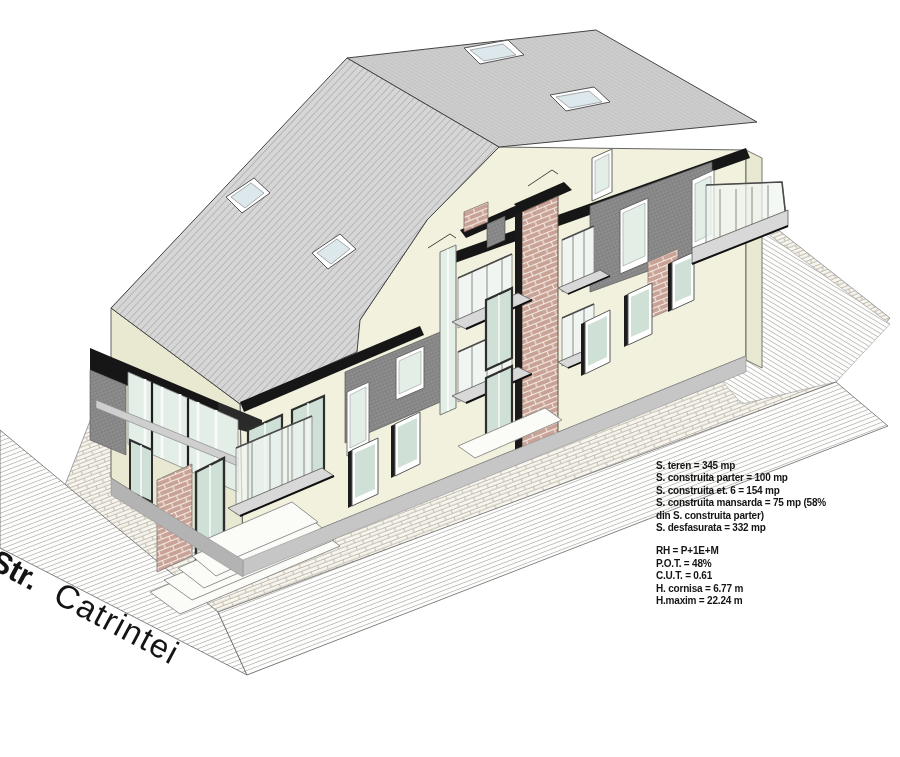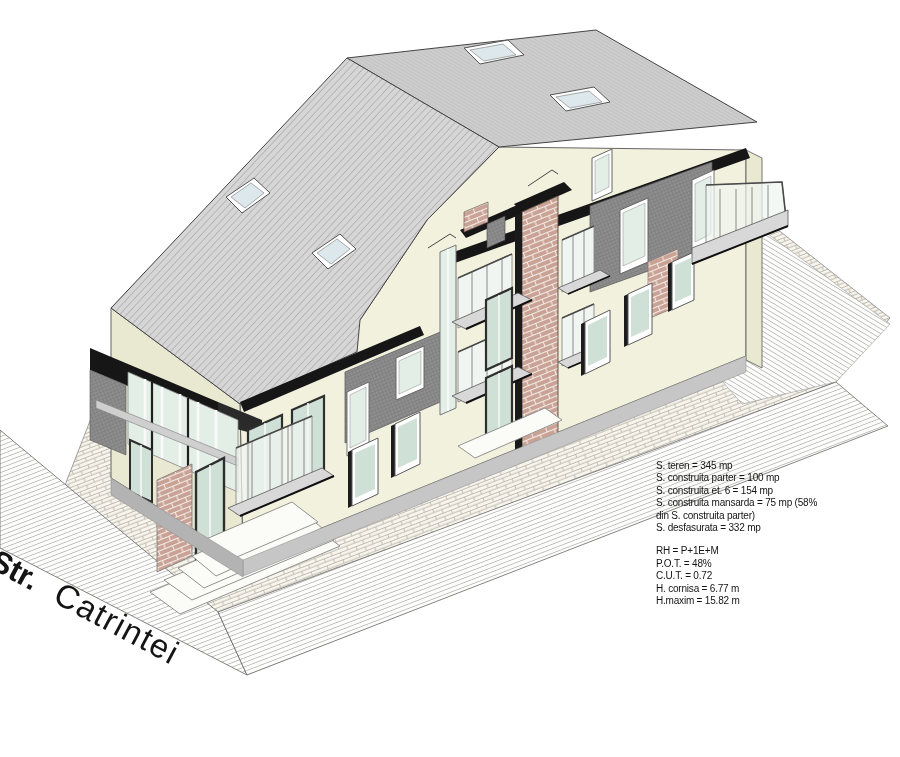--- a/index.html
+++ b/index.html
@@ -6,21 +6,21 @@
     --wall:#f1f1dd; --wallShade:#e9e9d2; --roof:#d6d6d6; --roofCap:#cdcdcd;
     --mansard:#8d8d8d; --fascia:#161616; --brick:#c9a295; --brickMortar:#f2ebe4;
     --glass:#e3eee7; --glassDark:#cfe0d6; --glassPale:#f0f5f1; --paving:#f7f5ee;
     --pavingJoint:#b7b0a4; --streetLine:#9a9a9a; --plinth:#c6c6c6; --outline:#444444;
   }
   html,body{margin:0;padding:0;background:#fff;}
   .stage{position:relative;width:900px;height:757px;background:#ffffff;overflow:hidden;
          font-family:"Liberation Sans",sans-serif;}
   .stage svg{position:absolute;left:0;top:0;}
   .stats{position:absolute;left:656px;top:460px;width:200px;color:#141414;
-         font-weight:normal;font-size:10px;line-height:12.4px;letter-spacing:-0.2px;}
+         font-weight:bold;font-size:10px;line-height:12.4px;letter-spacing:-0.2px;}
   .stats .gap{height:11px;}
   .street-label{position:absolute;left:2px;top:541px;transform:rotate(28deg);
                 transform-origin:0 0;white-space:nowrap;color:#141414;}
   .street-prefix{font-weight:bold;font-size:31px;}
   .street-name{font-size:33px;margin-left:22px;letter-spacing:1.5px;}
 </style>
 </head>
 <body>
 
 <div class="stage">
@@ -282,23 +282,23 @@
         <div>S. construita parter = 100 mp</div>
         <div>S. construita et. 6 = 154 mp</div>
         <div>S. construita mansarda = 75 mp (58%</div>
         <div>din S. construita parter)</div>
         <div>S. desfasurata =  332 mp</div>
       </div>
   <div class="gap"></div>
   <div>
         <div>RH =  P+1E+M</div>
         <div>P.O.T.  = 48%</div>
-        <div>C.U.T.  = 0.72</div>
+        <div>C.U.T.  = 0.61</div>
         <div>H. cornisa = 6.77 m</div>
-        <div>H.maxim = 15.82 m</div>
+        <div>H.maxim = 22.24 m</div>
       </div>
 </div>
 
 <div class="street-label">
   <span class="street-prefix">Str.</span><span class="street-name">Catrintei</span>
 </div>
 
 </div>
 
 </body></html>

